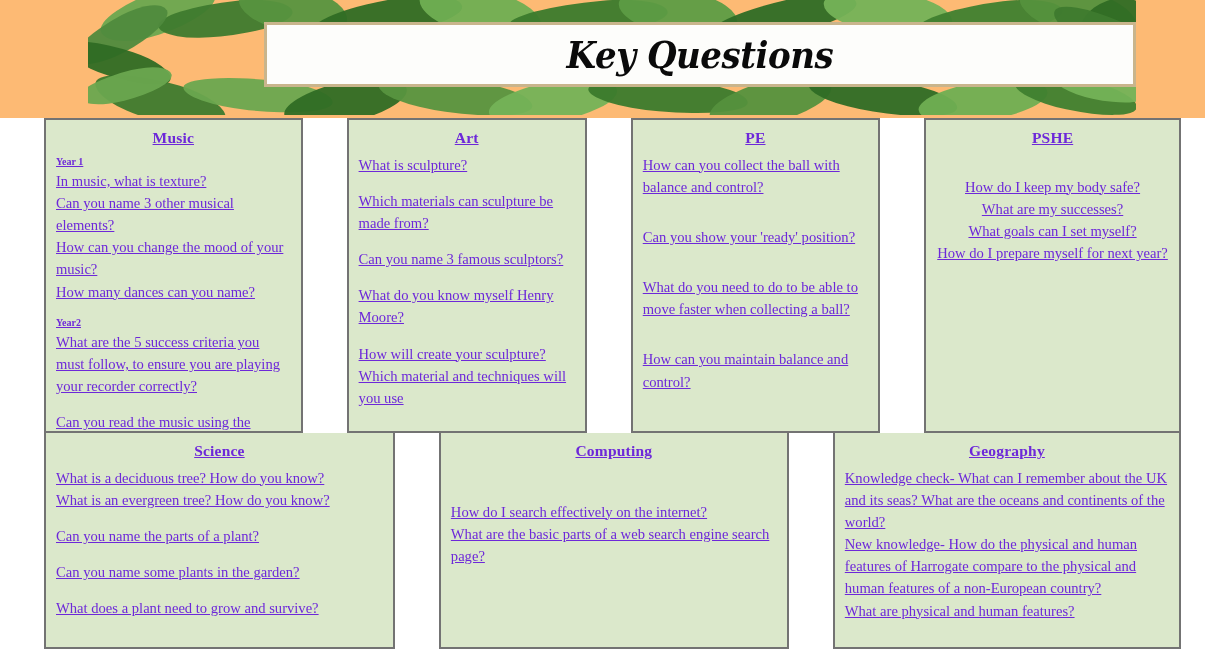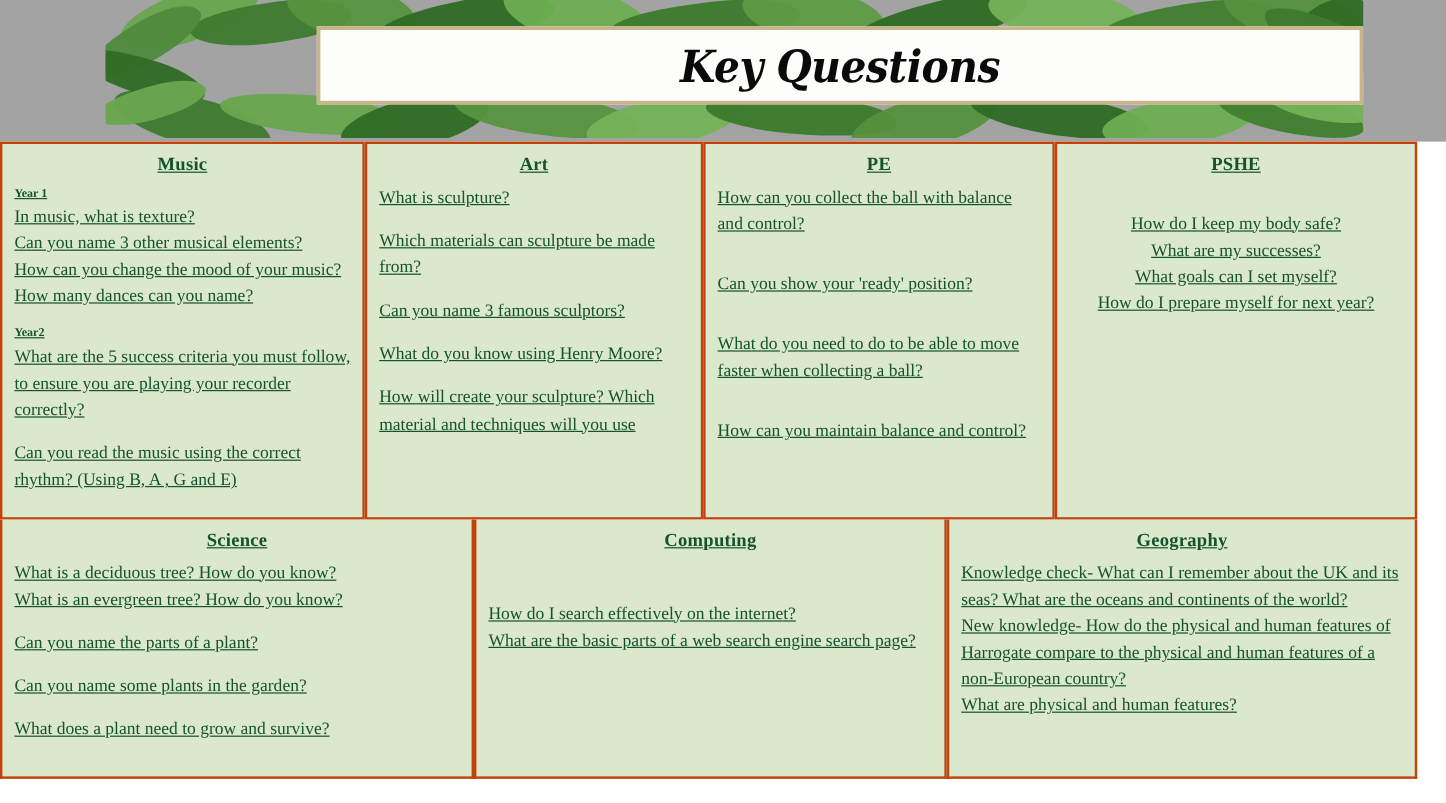--- a/index.html
+++ b/index.html
@@ -13,21 +13,21 @@
     overflow: hidden;
     font-family: "Liberation Serif", "DejaVu Serif", serif;
   }
 
   
   .banner {
     position: relative;
     width: 1205px;
     height: 118px;
     overflow: hidden;
-    background: #a3a3a3;
+    background: #fdba74;
   }
   .leaf-band {
     position: absolute;
     left: 88px;
     top: 0px;
     width: 1048px;
     height: 115px;
   }
   
   .leaf-top, .leaf-bottom {
@@ -94,27 +94,28 @@
   .row {
     display: flex;
     width: 1181px;
     box-sizing: border-box;
   }
   .row-top { height: 315px; }
   .row-bottom { height: 216px; }
 
   .cell {
     background: #dbe8cb;
-    border: 2px solid #c2410c;
+    border: 2px solid #737373;
     box-sizing: border-box;
     padding: 6px 10px 4px 10px;
     overflow: hidden;
     font-size: 14.6px;
     line-height: 1.52;
-    color: #14532d;
+    color: #6d28d9;
+    margin-left: 44px;
   }
   .row-top .cell { border-bottom-width: 2px; }
   .row-bottom .cell { border-top-width: 0px; }
 
   
   .c-music    { width: 304px; }
   .c-art      { width: 282px; }
   .c-pe       { width: 293px; }
   .c-pshe     { width: 302px; }
 
@@ -214,21 +215,21 @@
       <div class="subhead">Year2</div>
       <div class="q">What are the 5 success criteria you must follow, to ensure you are playing your recorder correctly?</div>
       <div class="q gap">Can you read the music using the correct rhythm? (Using B, A , G and E)</div>
     </div>
 
     <div class="cell c-art">
       <div class="cell-title">Art</div>
       <div class="q">What is sculpture?</div>
       <div class="q gap">Which materials can sculpture be made from?</div>
       <div class="q gap">Can you name 3 famous sculptors?</div>
-      <div class="q gap">What do you know using Henry Moore?</div>
+      <div class="q gap">What do you know myself Henry Moore?</div>
       <div class="q gap">How will create your sculpture? Which material and techniques will you use</div>
     </div>
 
     <div class="cell c-pe">
       <div class="cell-title">PE</div>
       <div class="q">How can you collect the ball with balance and control?</div>
       <div class="q" style="margin-top:28px;">Can you show your 'ready' position?</div>
       <div class="q" style="margin-top:28px;">What do you need to do to be able to move faster when collecting a ball?</div>
       <div class="q" style="margin-top:28px;">How can you maintain balance and control?</div>
     </div>

